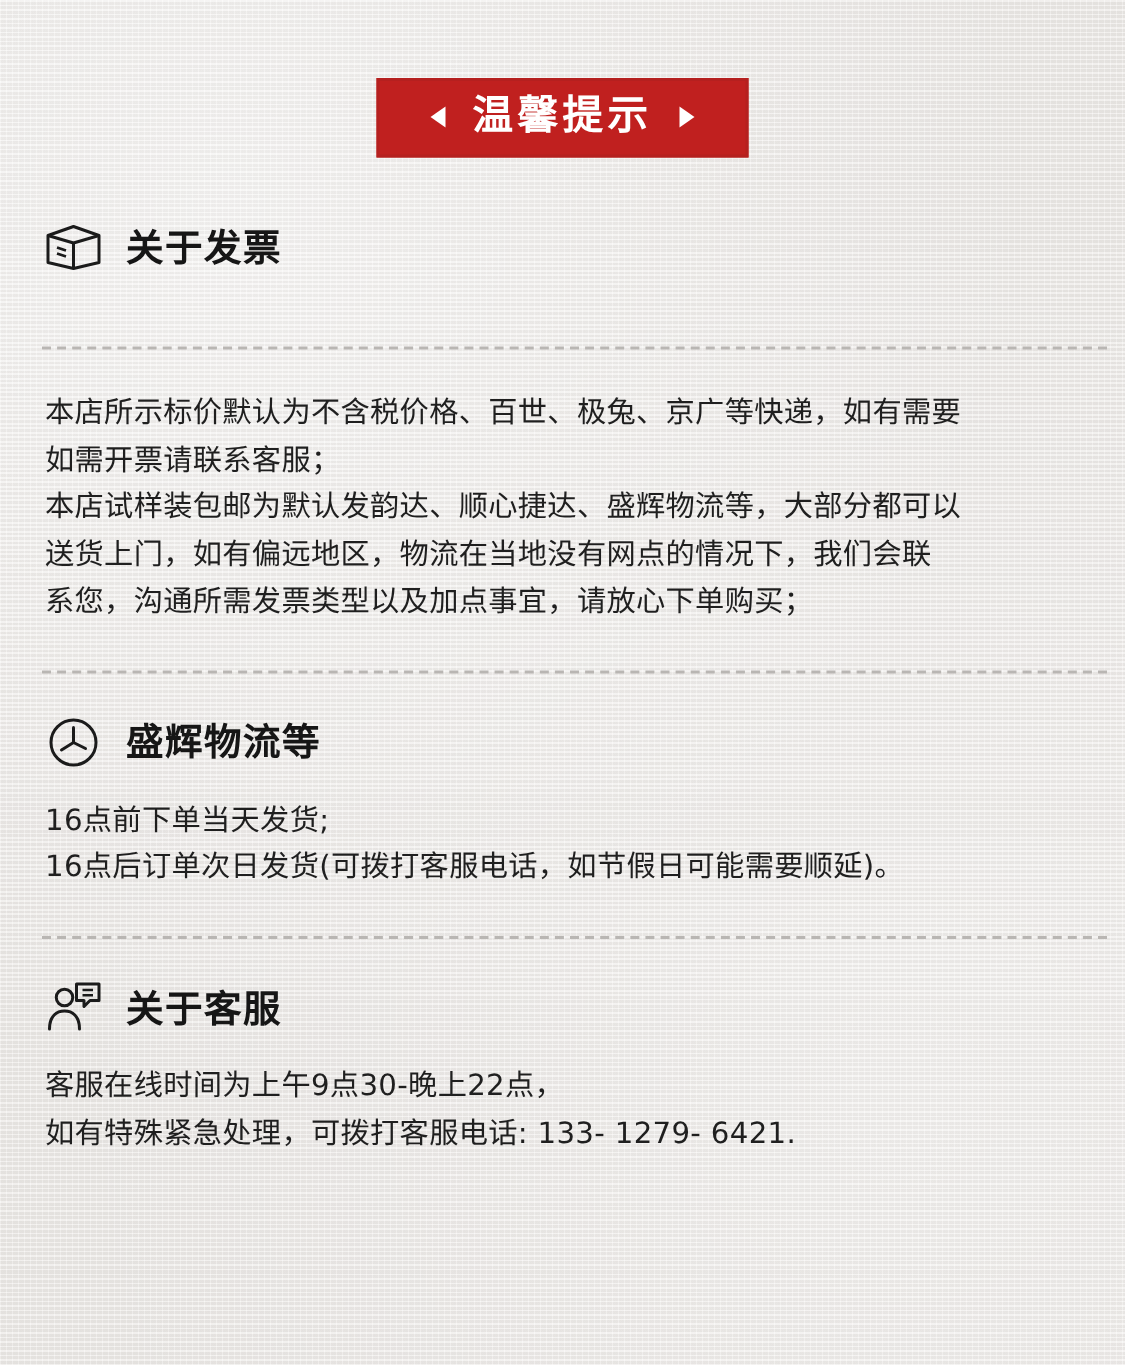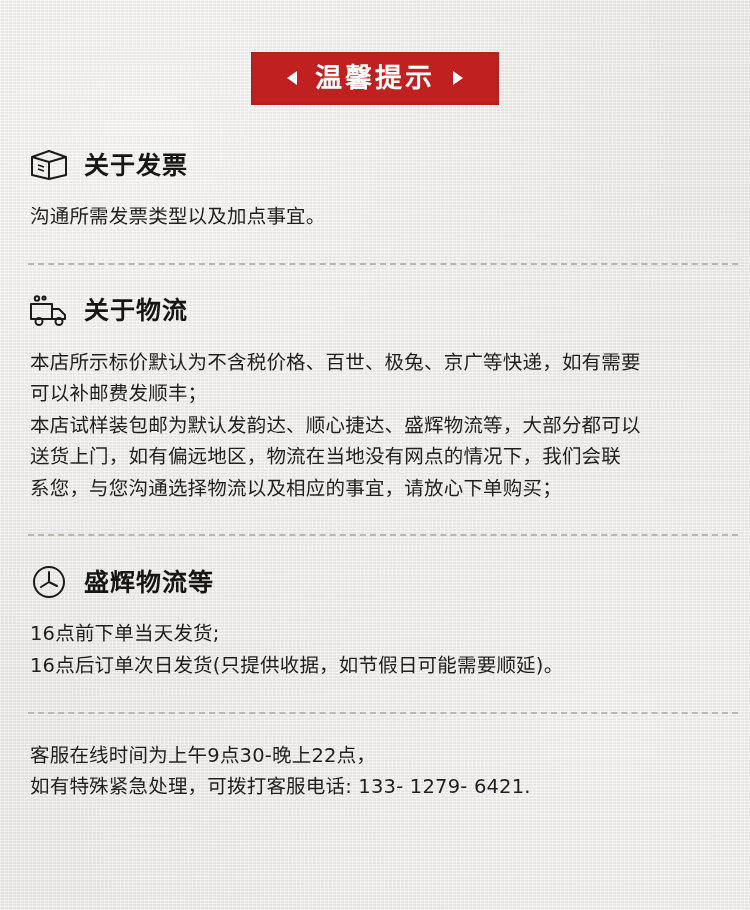--- a/index.html
+++ b/index.html
@@ -133,69 +133,66 @@
           <svg width="40" height="34" viewBox="0 0 40 34" fill="none" stroke="#1b1b1b" stroke-width="2">
             <path d="M3 9 L20 3 L37 9 L37 27 L20 31 L3 27 Z" stroke-linejoin="round"></path>
             <path d="M3 9 L20 14 L37 9" stroke-linejoin="round"></path>
             <path d="M20 14 L20 31"></path>
             <path d="M9 17 L15 19 M9 21 L15 23" stroke-width="1.8"></path>
           </svg>
         </span>
         <span class="section-title">关于发票</span>
       </div>
       <div class="section-body">
-        <p>沟通所需发票类型以及加点事宜。</p>
       </div>
     </div>
     <hr class="divider">
 
     <div class="section">
-      <div class="section-head">
-        <span class="sec-icon">
-          <svg width="42" height="34" viewBox="0 0 42 34" fill="none" stroke="#1b1b1b" stroke-width="2">
-            <path d="M3 10 L24 10 L24 25 L3 25 Z" stroke-linejoin="round"></path>
-            <path d="M24 15 L31 15 L37 21 L37 25 L24 25 Z" stroke-linejoin="round"></path>
-            <circle cx="11" cy="27.5" r="3.5"></circle>
-            <circle cx="31" cy="27.5" r="3.5"></circle>
-            <circle cx="9" cy="4.5" r="2.2"></circle>
-            <circle cx="16" cy="4" r="1.6"></circle>
-          </svg>
-        </span>
-        <span class="section-title">关于物流</span>
-      </div>
       <div class="section-body">
         <p>本店所示标价默认为不含税价格、百世、极兔、京广等快递，如有需要</p>
-        <p>可以补邮费发顺丰；</p>
+        <p>如需开票请联系客服；</p>
         <p>本店试样装包邮为默认发韵达、顺心捷达、盛辉物流等，大部分都可以</p>
         <p>送货上门，如有偏远地区，物流在当地没有网点的情况下，我们会联</p>
-        <p>系您，与您沟通选择物流以及相应的事宜，请放心下单购买；</p>
+        <p>系您，沟通所需发票类型以及加点事宜，请放心下单购买；</p>
       </div>
     </div>
     <hr class="divider">
 
     <div class="section">
       <div class="section-head">
         <span class="sec-icon">
           <svg width="38" height="38" viewBox="0 0 38 38" fill="none" stroke="#1b1b1b" stroke-width="2">
             <circle cx="19" cy="19" r="15"></circle>
             <path d="M19 19 L19 9" stroke-linecap="round"></path>
             <path d="M19 19 L27 23" stroke-linecap="round"></path>
             <path d="M19 19 L11 24" stroke-linecap="round"></path>
           </svg>
         </span>
         <span class="section-title">盛辉物流等</span>
       </div>
       <div class="section-body">
         <p>16点前下单当天发货;</p>
-        <p>16点后订单次日发货(只提供收据，如节假日可能需要顺延)。</p>
+        <p>16点后订单次日发货(可拨打客服电话，如节假日可能需要顺延)。</p>
       </div>
     </div>
     <hr class="divider">
 
     <div class="section">
+      <div class="section-head">
+        <span class="sec-icon">
+          <svg width="40" height="38" viewBox="0 0 40 38" fill="none" stroke="#1b1b1b" stroke-width="2">
+            <circle cx="14" cy="12" r="5.5"></circle>
+            <path d="M4 33 C4 24 9 21 14 21 C19 21 24 24 24 33" stroke-linecap="round"></path>
+            <path d="M22 3 L37 3 L37 14 L31 14 L27 18 L27 14 L22 14 Z" stroke-linejoin="round"></path>
+            <path d="M26 7 L33 7 M26 10.5 L33 10.5" stroke-width="1.6"></path>
+          </svg>
+        </span>
+        <span class="section-title">关于客服</span>
+      </div>
       <div class="section-body">
         <p>客服在线时间为上午9点30-晚上22点，</p>
         <p>如有特殊紧急处理，可拨打客服电话: 133- 1279- 6421.</p>
       </div>
     </div>
 
   </div>
 </div>
 
 </body></html>

